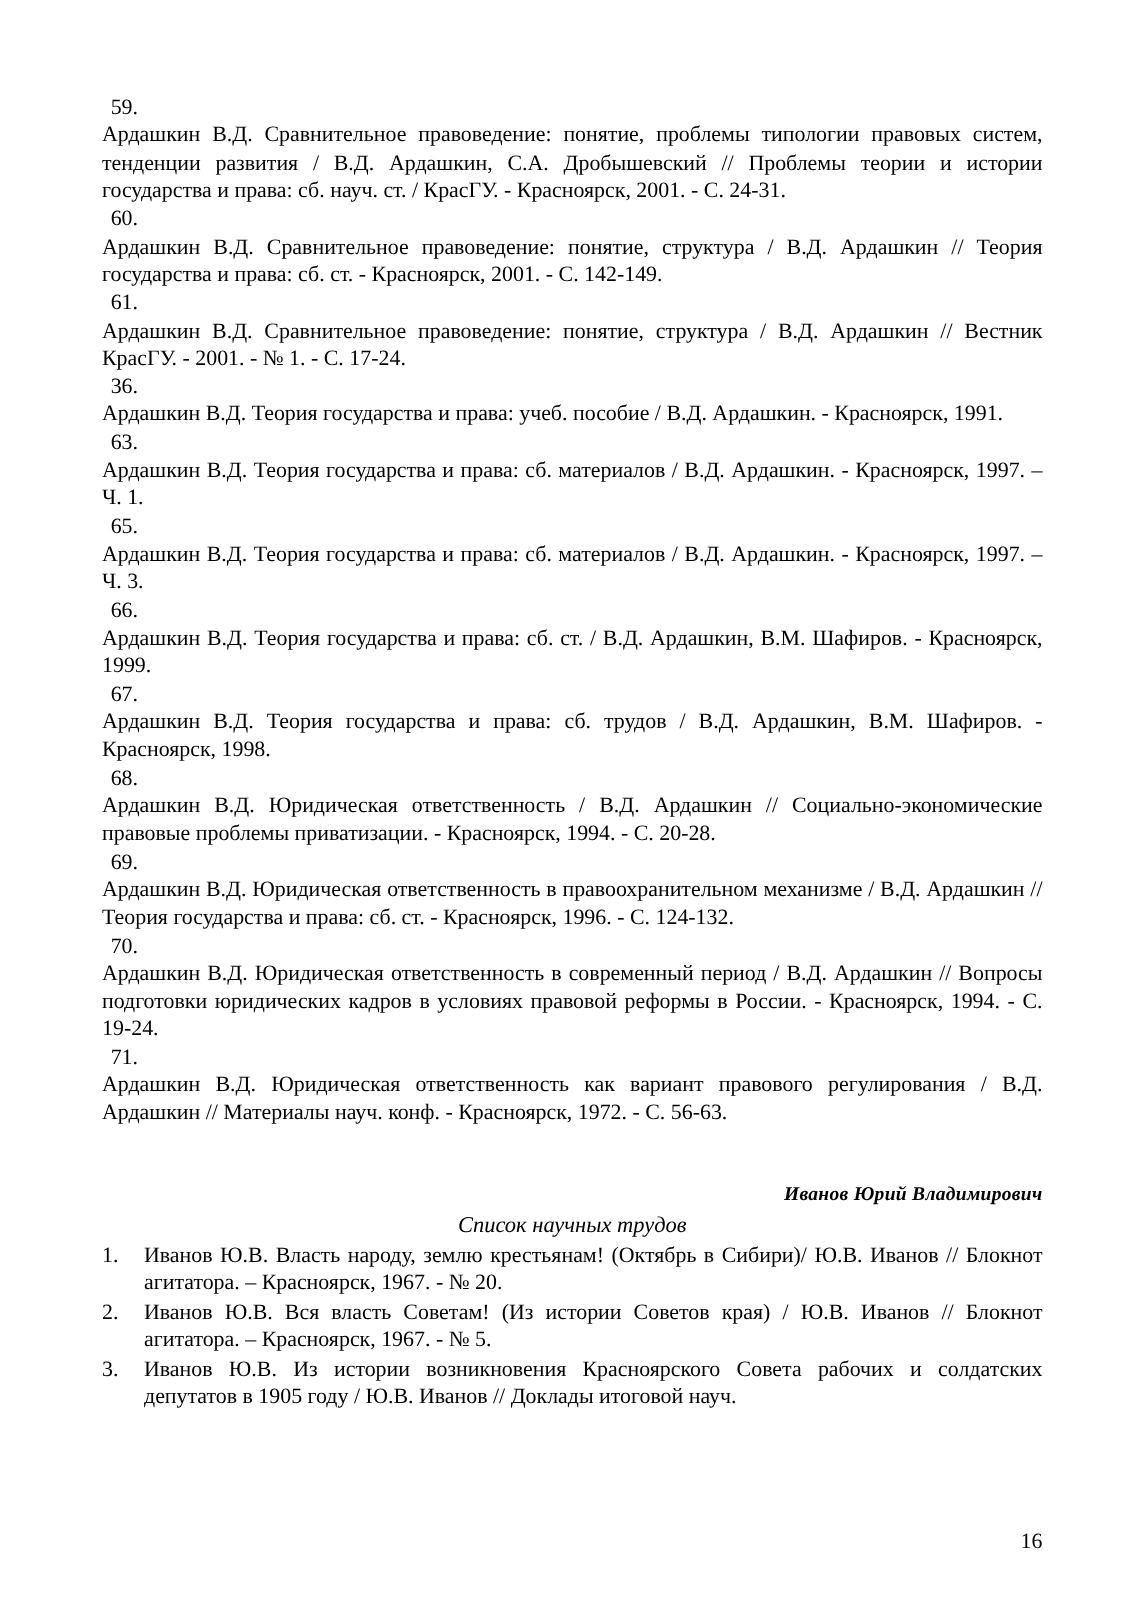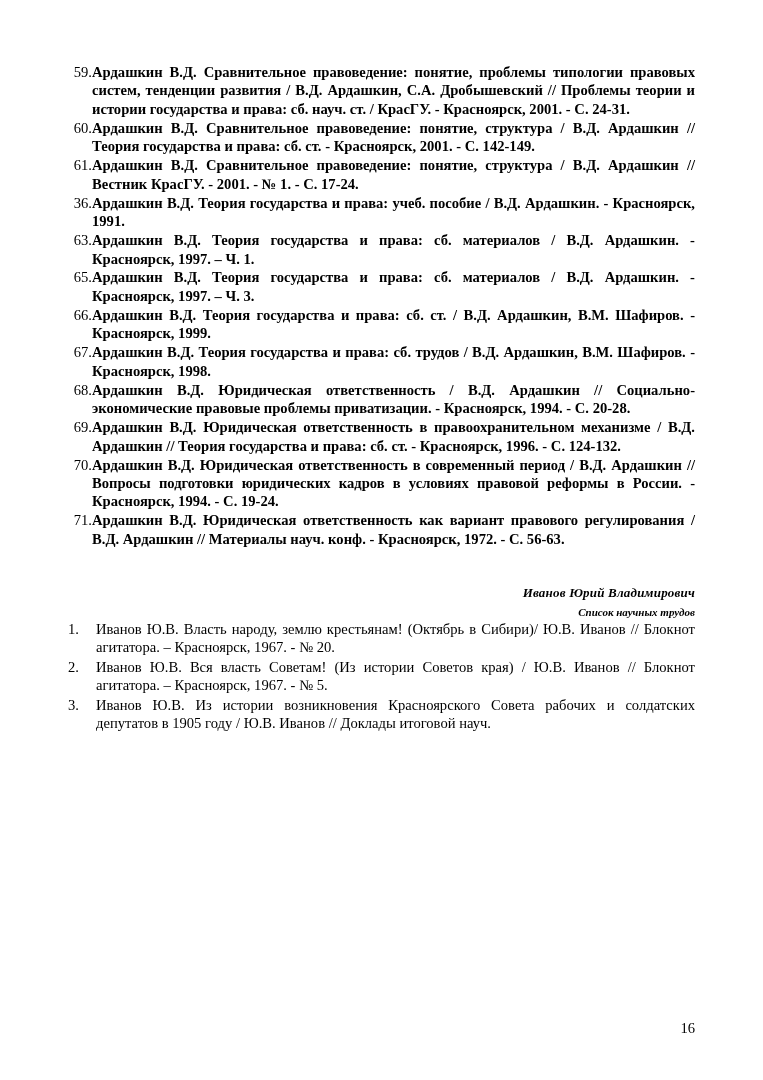--- a/index.html
+++ b/index.html
@@ -27,57 +27,57 @@
     list-style: none;
     margin: 0;
     padding: 0;
   }
   .biblio-item {
     display: flex;
     align-items: flex-start;
     font-size: 14.6px;
     line-height: 1.265;
     margin: 0 0 0.5px 0;
+    flex-direction: column;
   }
   .biblio-num {
     flex: 0 0 auto;
     text-align: right;
     width: 24px;
     white-space: nowrap;
   }
   .biblio-text {
     flex: 1 1 auto;
     text-align: justify;
     text-justify: inter-word;
     hyphens: none;
-    font-weight: bold;
   }
   .section-gap {
     height: 36px;
   }
   .person-name {
     text-align: right;
     font-weight: bold;
     font-style: italic;
     font-size: 13px;
     margin: 0;
     letter-spacing: 0.2px;
   }
   .person-note {
     font-size: 14.6px;
     line-height: 1.27;
     text-align: justify;
     text-indent: 48px;
     margin: 11px 0 0 0;
   }
   .works-heading {
-    text-align: right;
-    font-weight: bold;
+    text-align: center;
+    font-weight: normal;
     font-style: italic;
-    font-size: 11px;
+    font-size: 15px;
     margin: 5px 0 2px 0;
   }
   .works-list {
     list-style: none;
     margin: 0;
     padding: 0;
   }
   .works-item {
     display: flex;
     align-items: flex-start;

